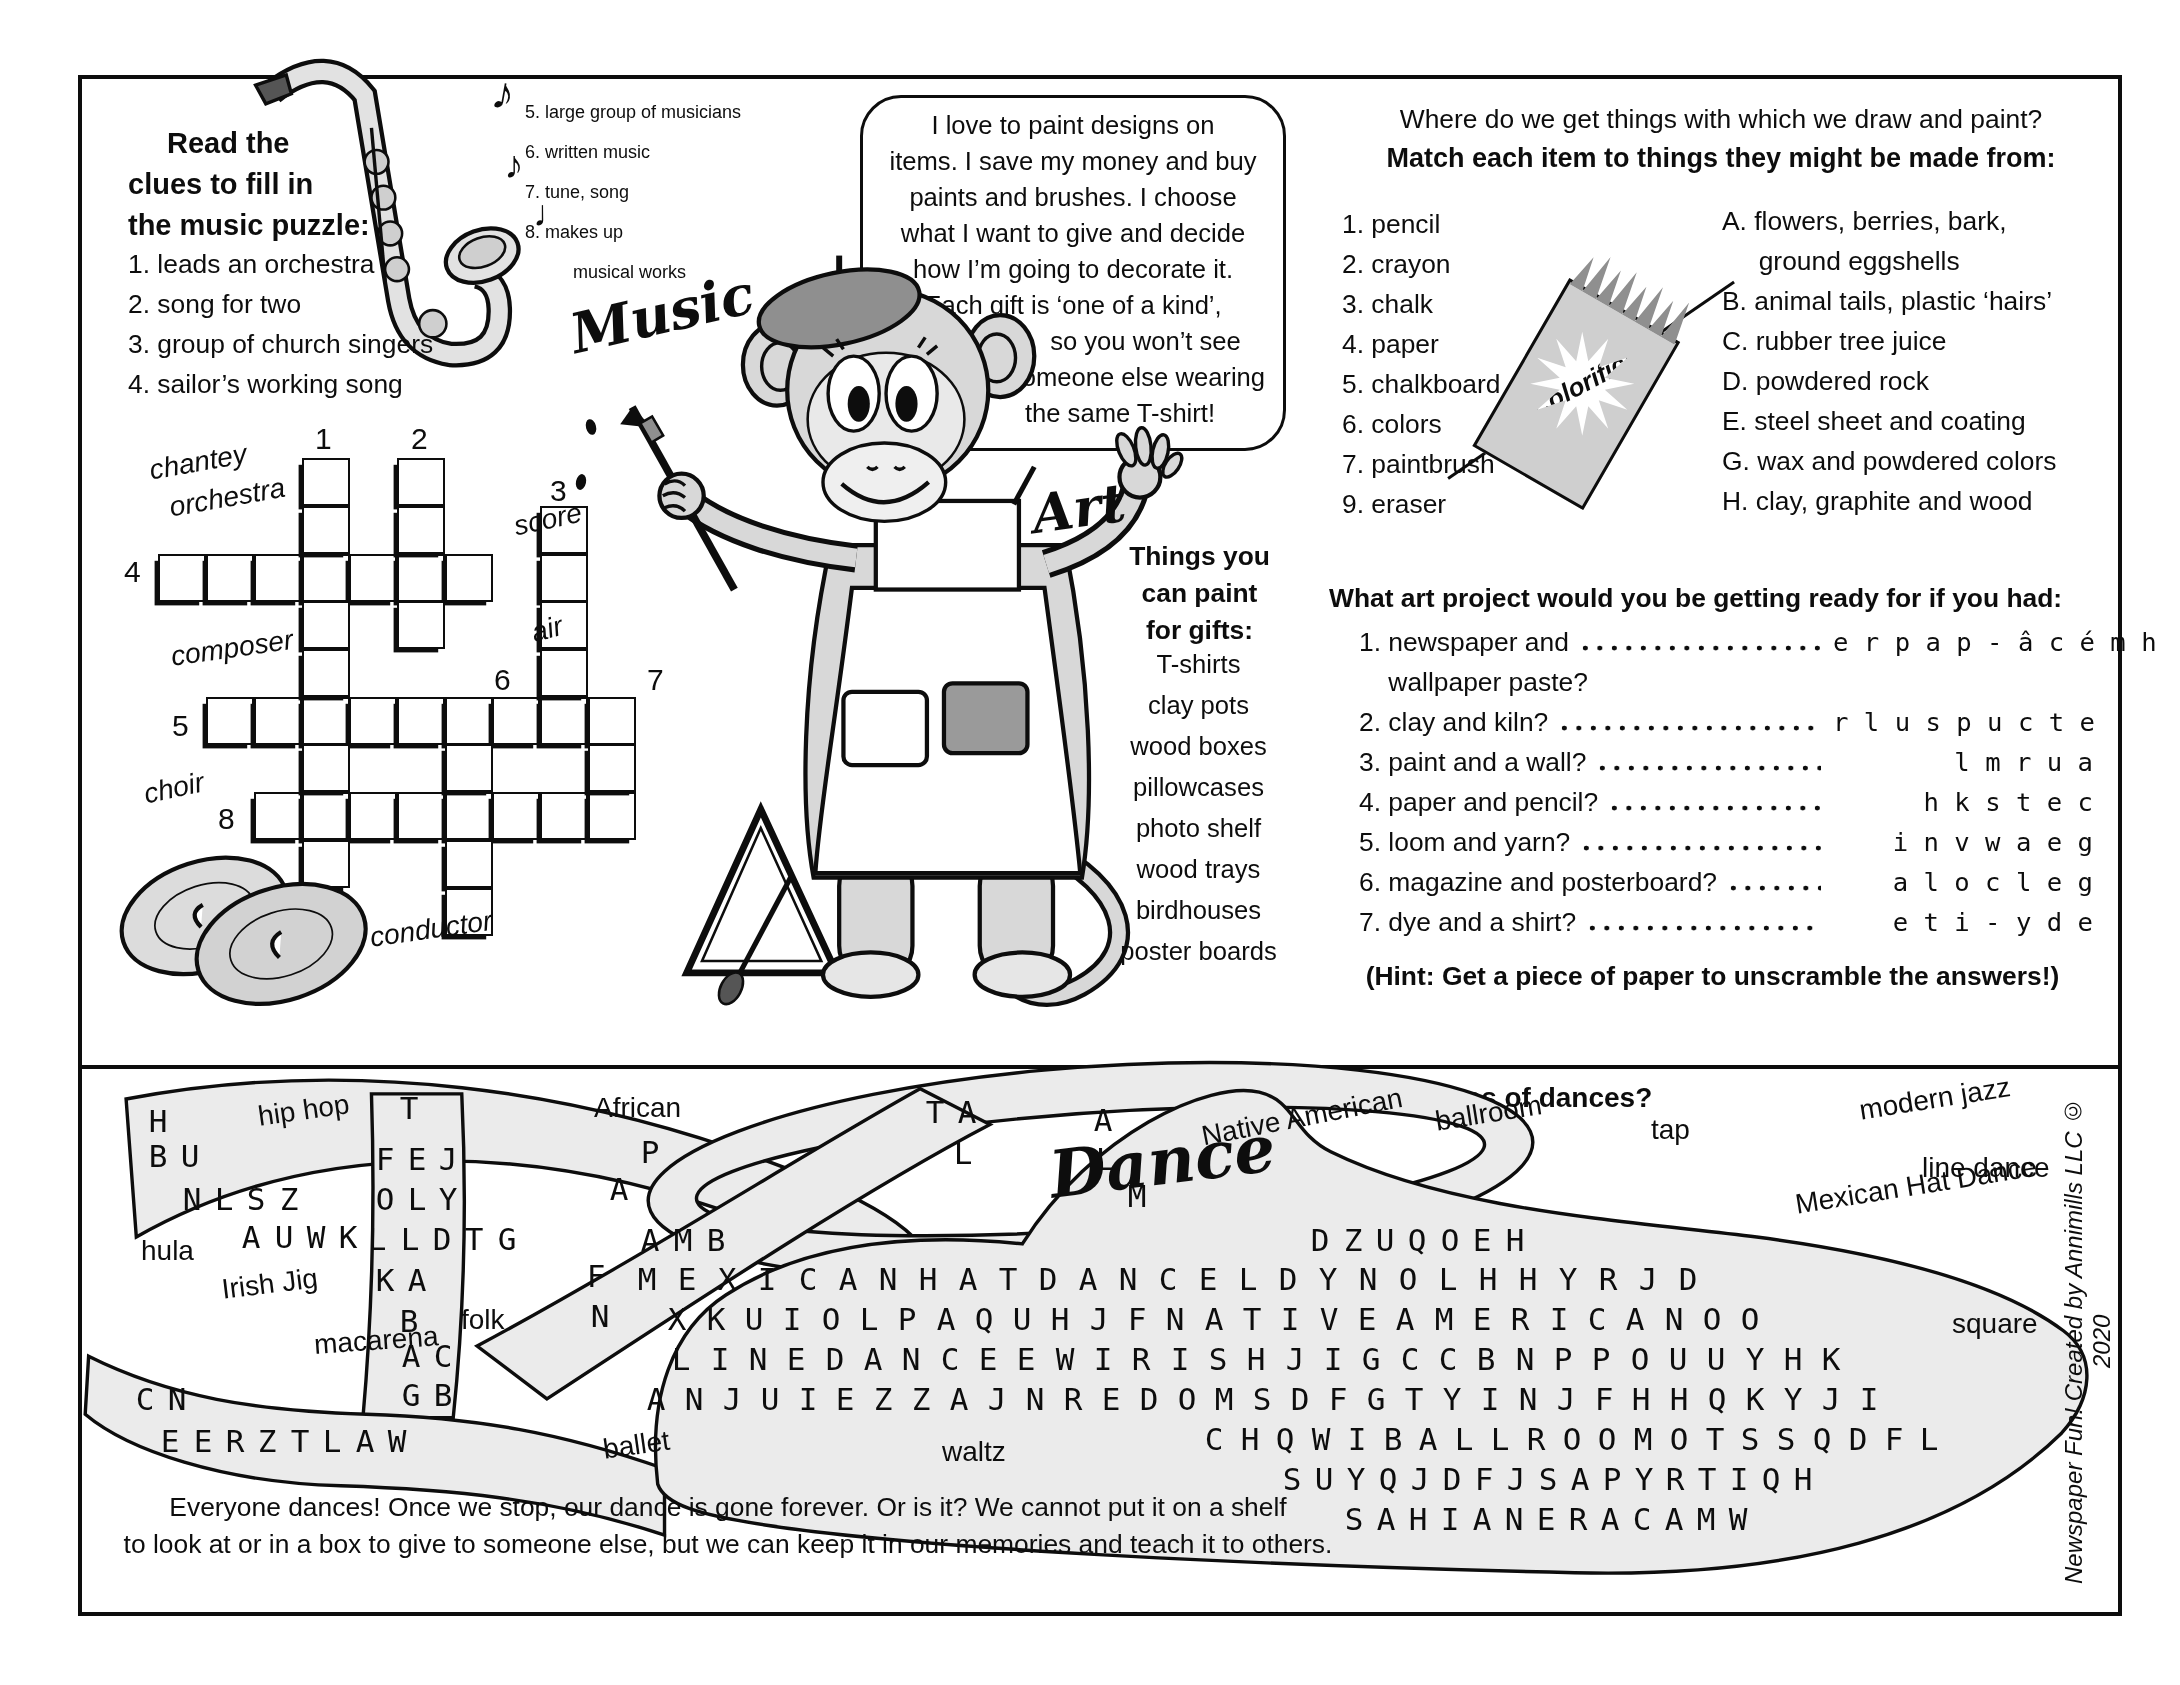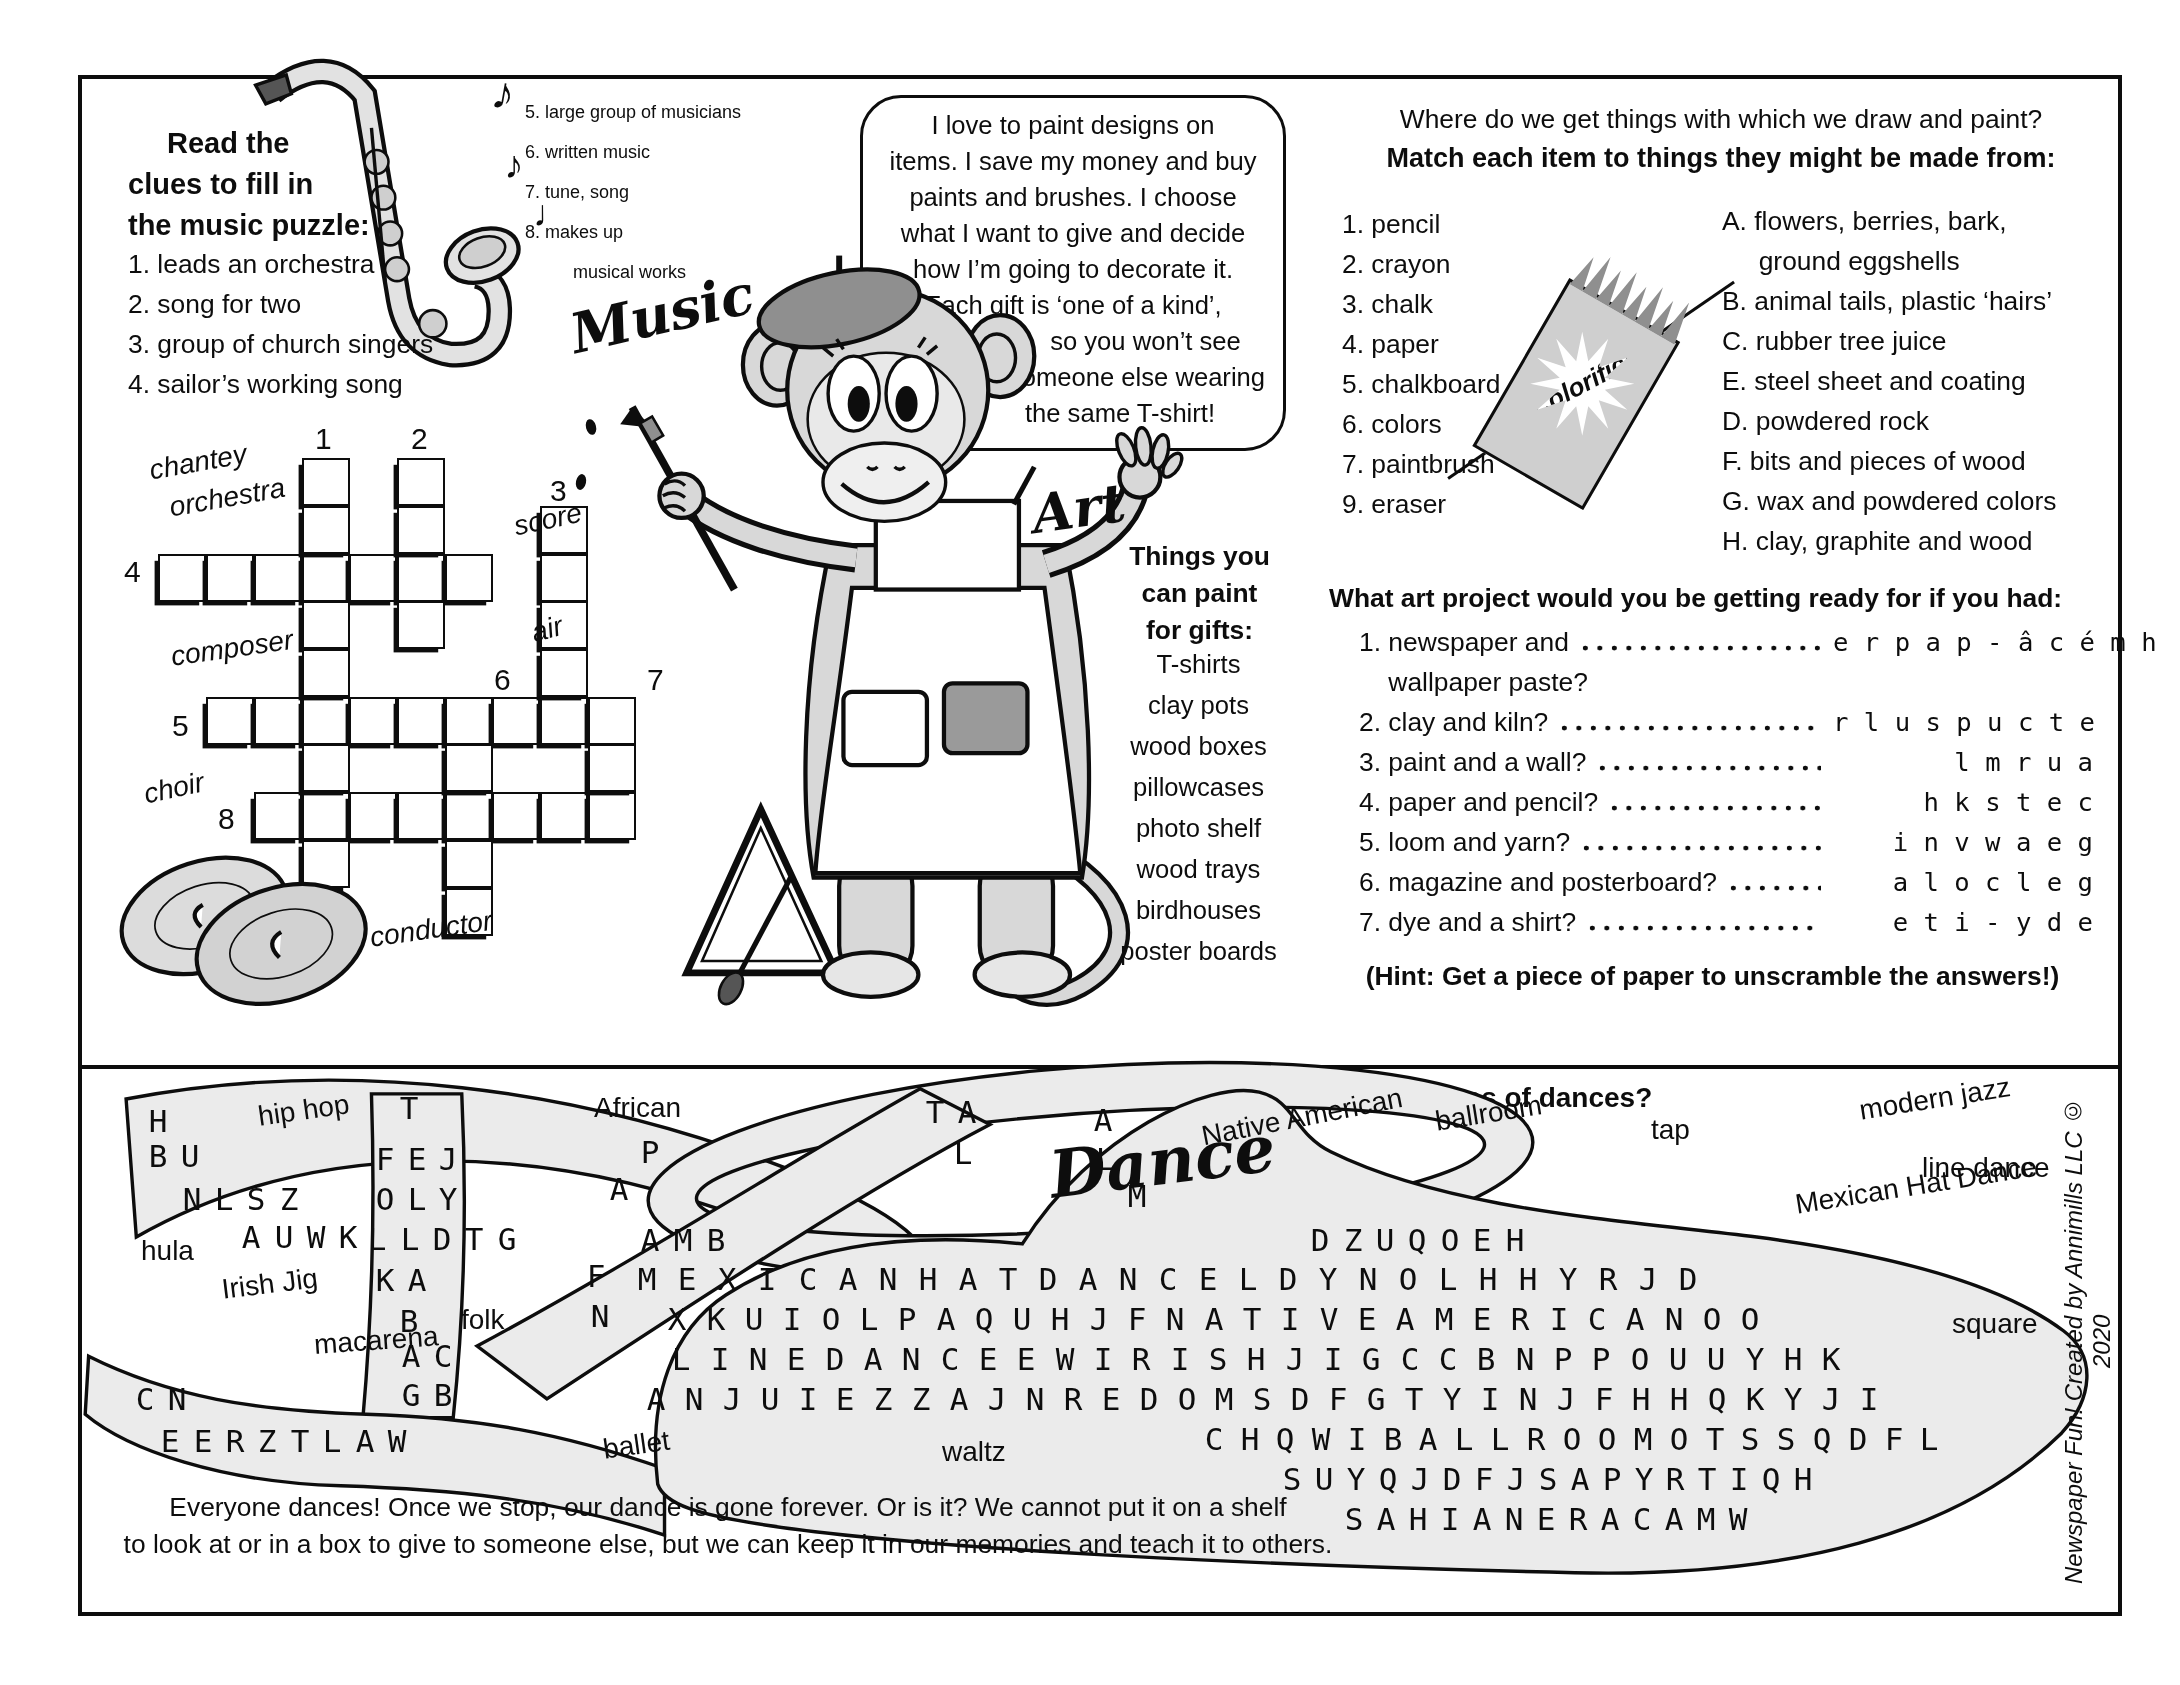--- a/index.html
+++ b/index.html
@@ -266,21 +266,21 @@
 <div class="abs match-items">
     <div>1. pencil</div>
     <div>2. crayon</div>
     <div>3. chalk</div>
     <div>4. paper</div>
     <div>5. chalkboard</div>
     <div>6. colors</div>
     <div>7. paintbrush</div>
     <div>9. eraser</div>
   </div>
-<div class="abs match-materials"><div>A. flowers, berries, bark,</div><div>     ground eggshells</div><div>B. animal tails, plastic ‘hairs’</div><div>C. rubber tree juice</div><div>E. steel sheet and coating</div><div>D. powdered rock</div><div>F. bits and pieces of wood</div><div>G. wax and powdered colors</div><div>H. clay, graphite and wood</div></div>
+<div class="abs match-materials"><div>A. flowers, berries, bark,</div><div>     ground eggshells</div><div>B. animal tails, plastic ‘hairs’</div><div>C. rubber tree juice</div><div>D. powdered rock</div><div>E. steel sheet and coating</div><div>G. wax and powdered colors</div><div>H. clay, graphite and wood</div></div>
 <div class="abs connect-line"></div>
 <div class="abs pencilbox">
   <div class="case"></div>
   <div class="tips"></div>
   <div class="star">
       <span>Colorific!</span>
     </div>
 </div>
 
 <div class="abs project-title">What art project would you be getting ready for if you had:</div>

